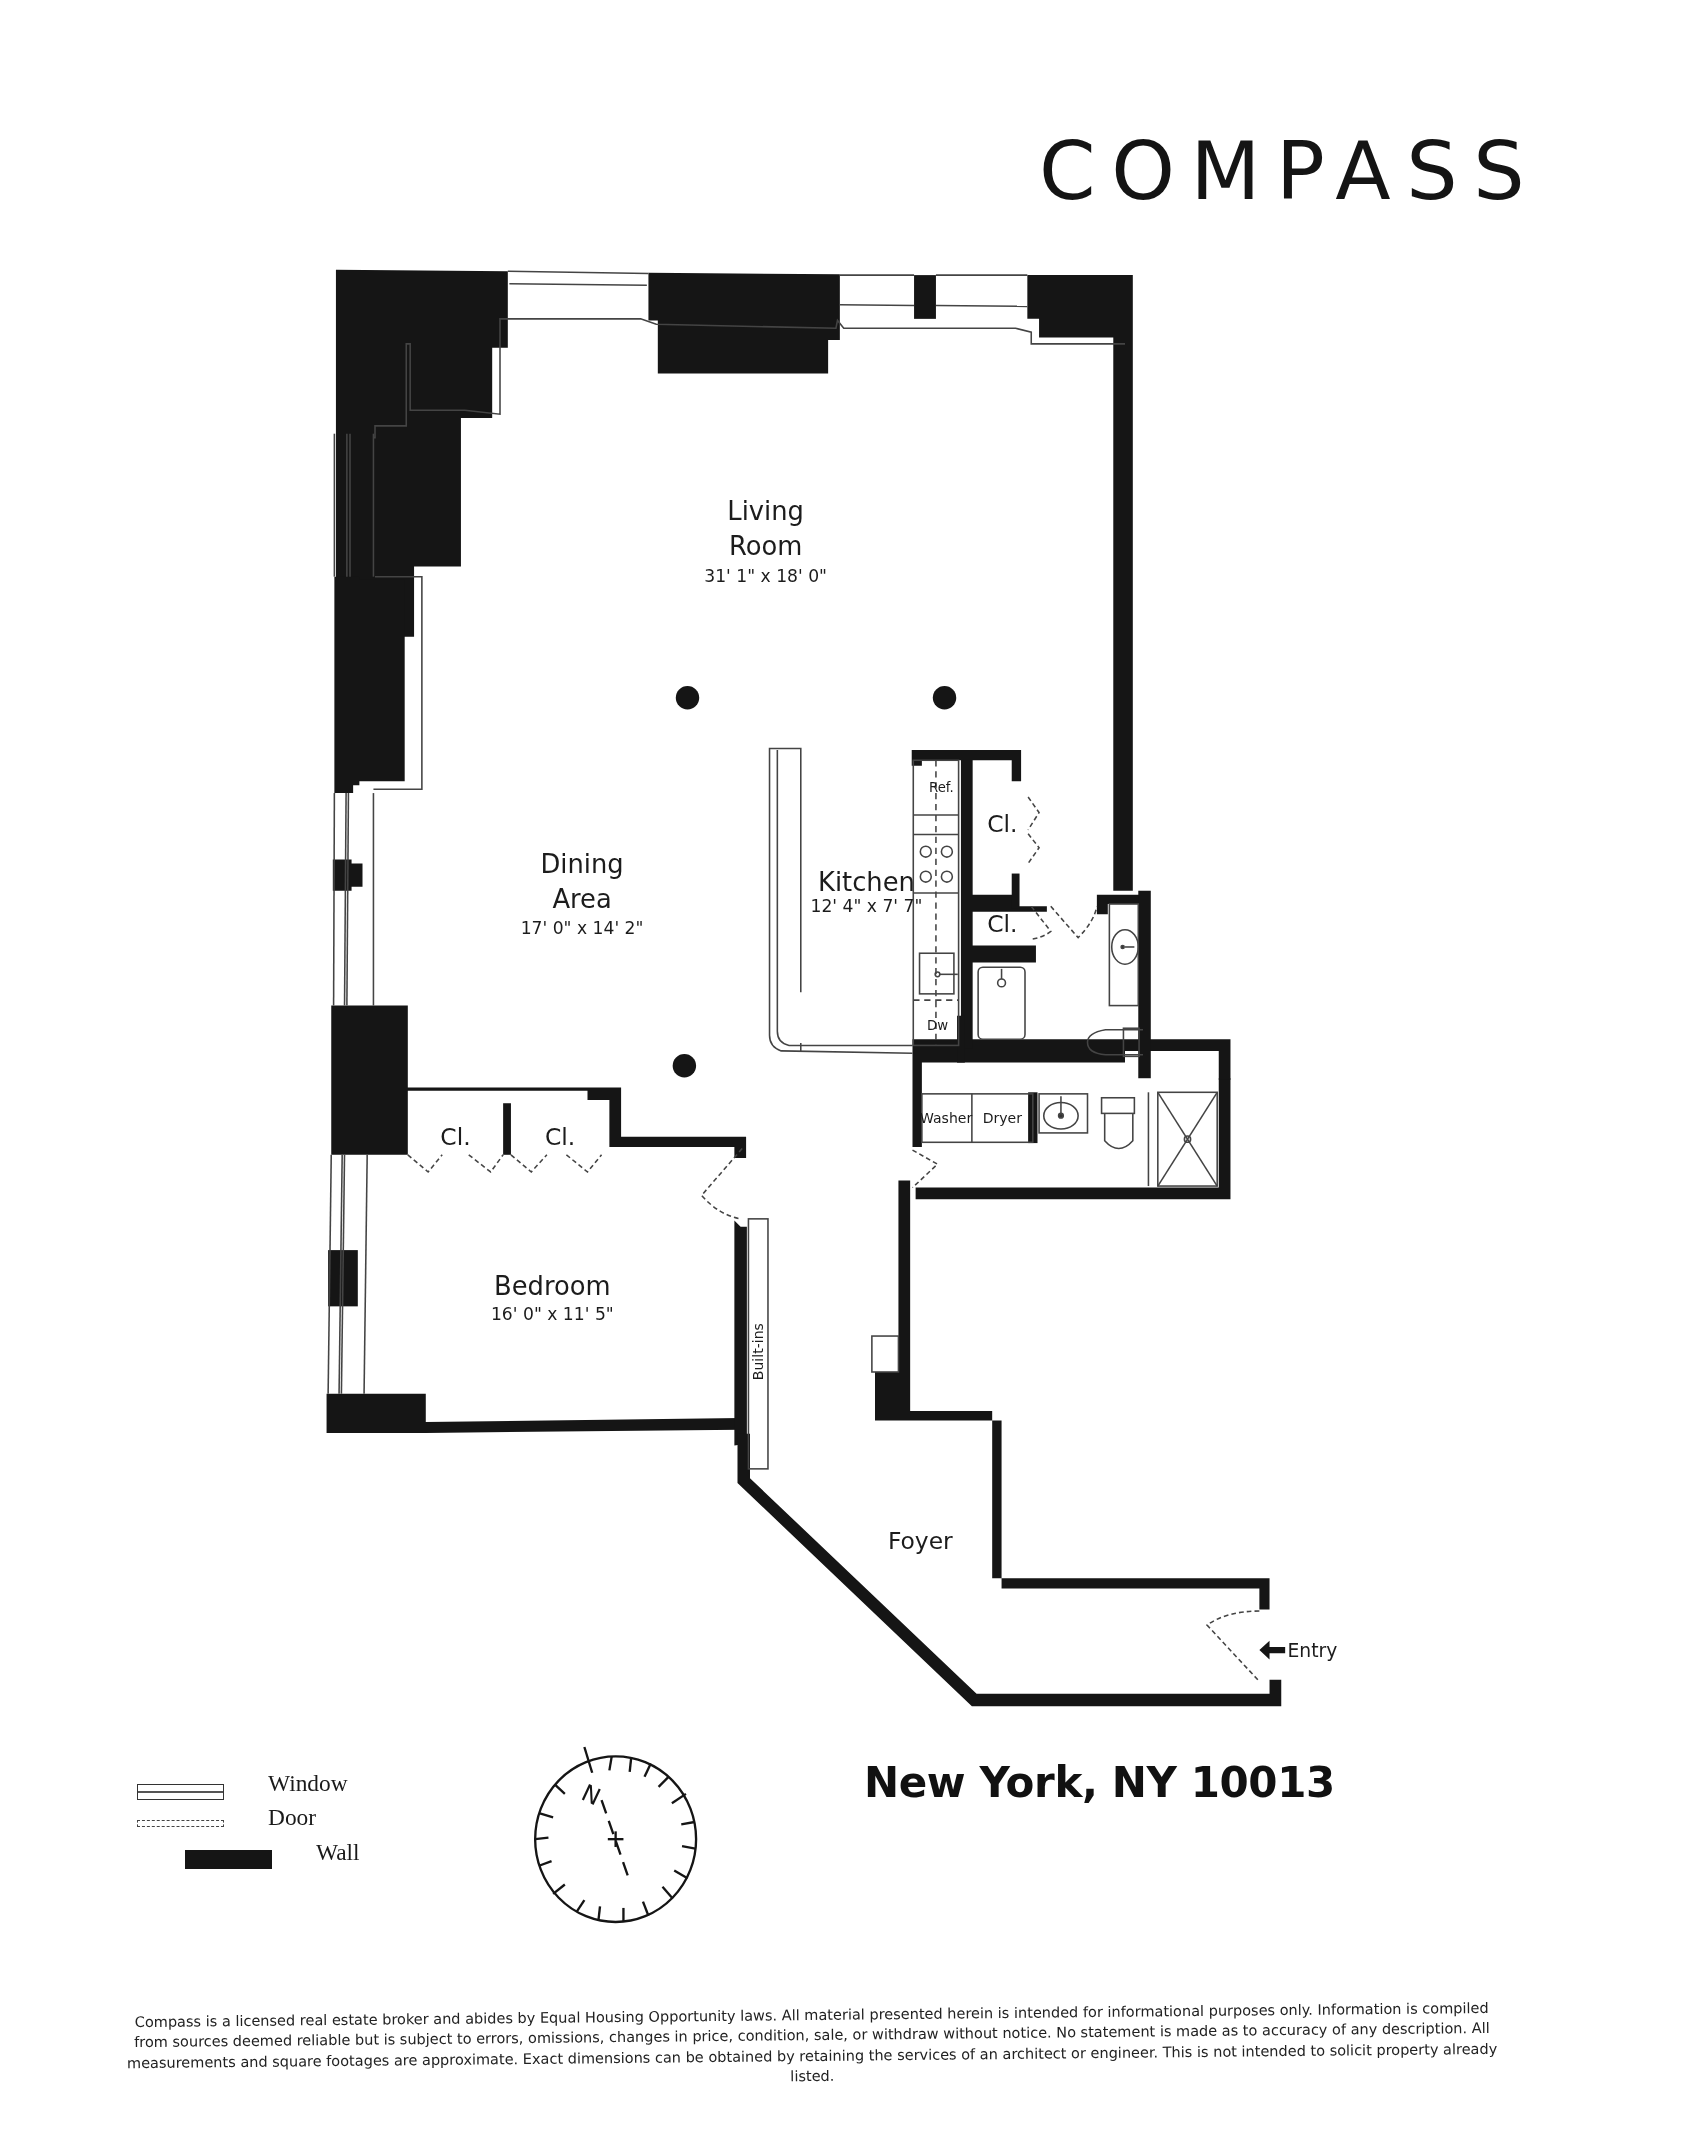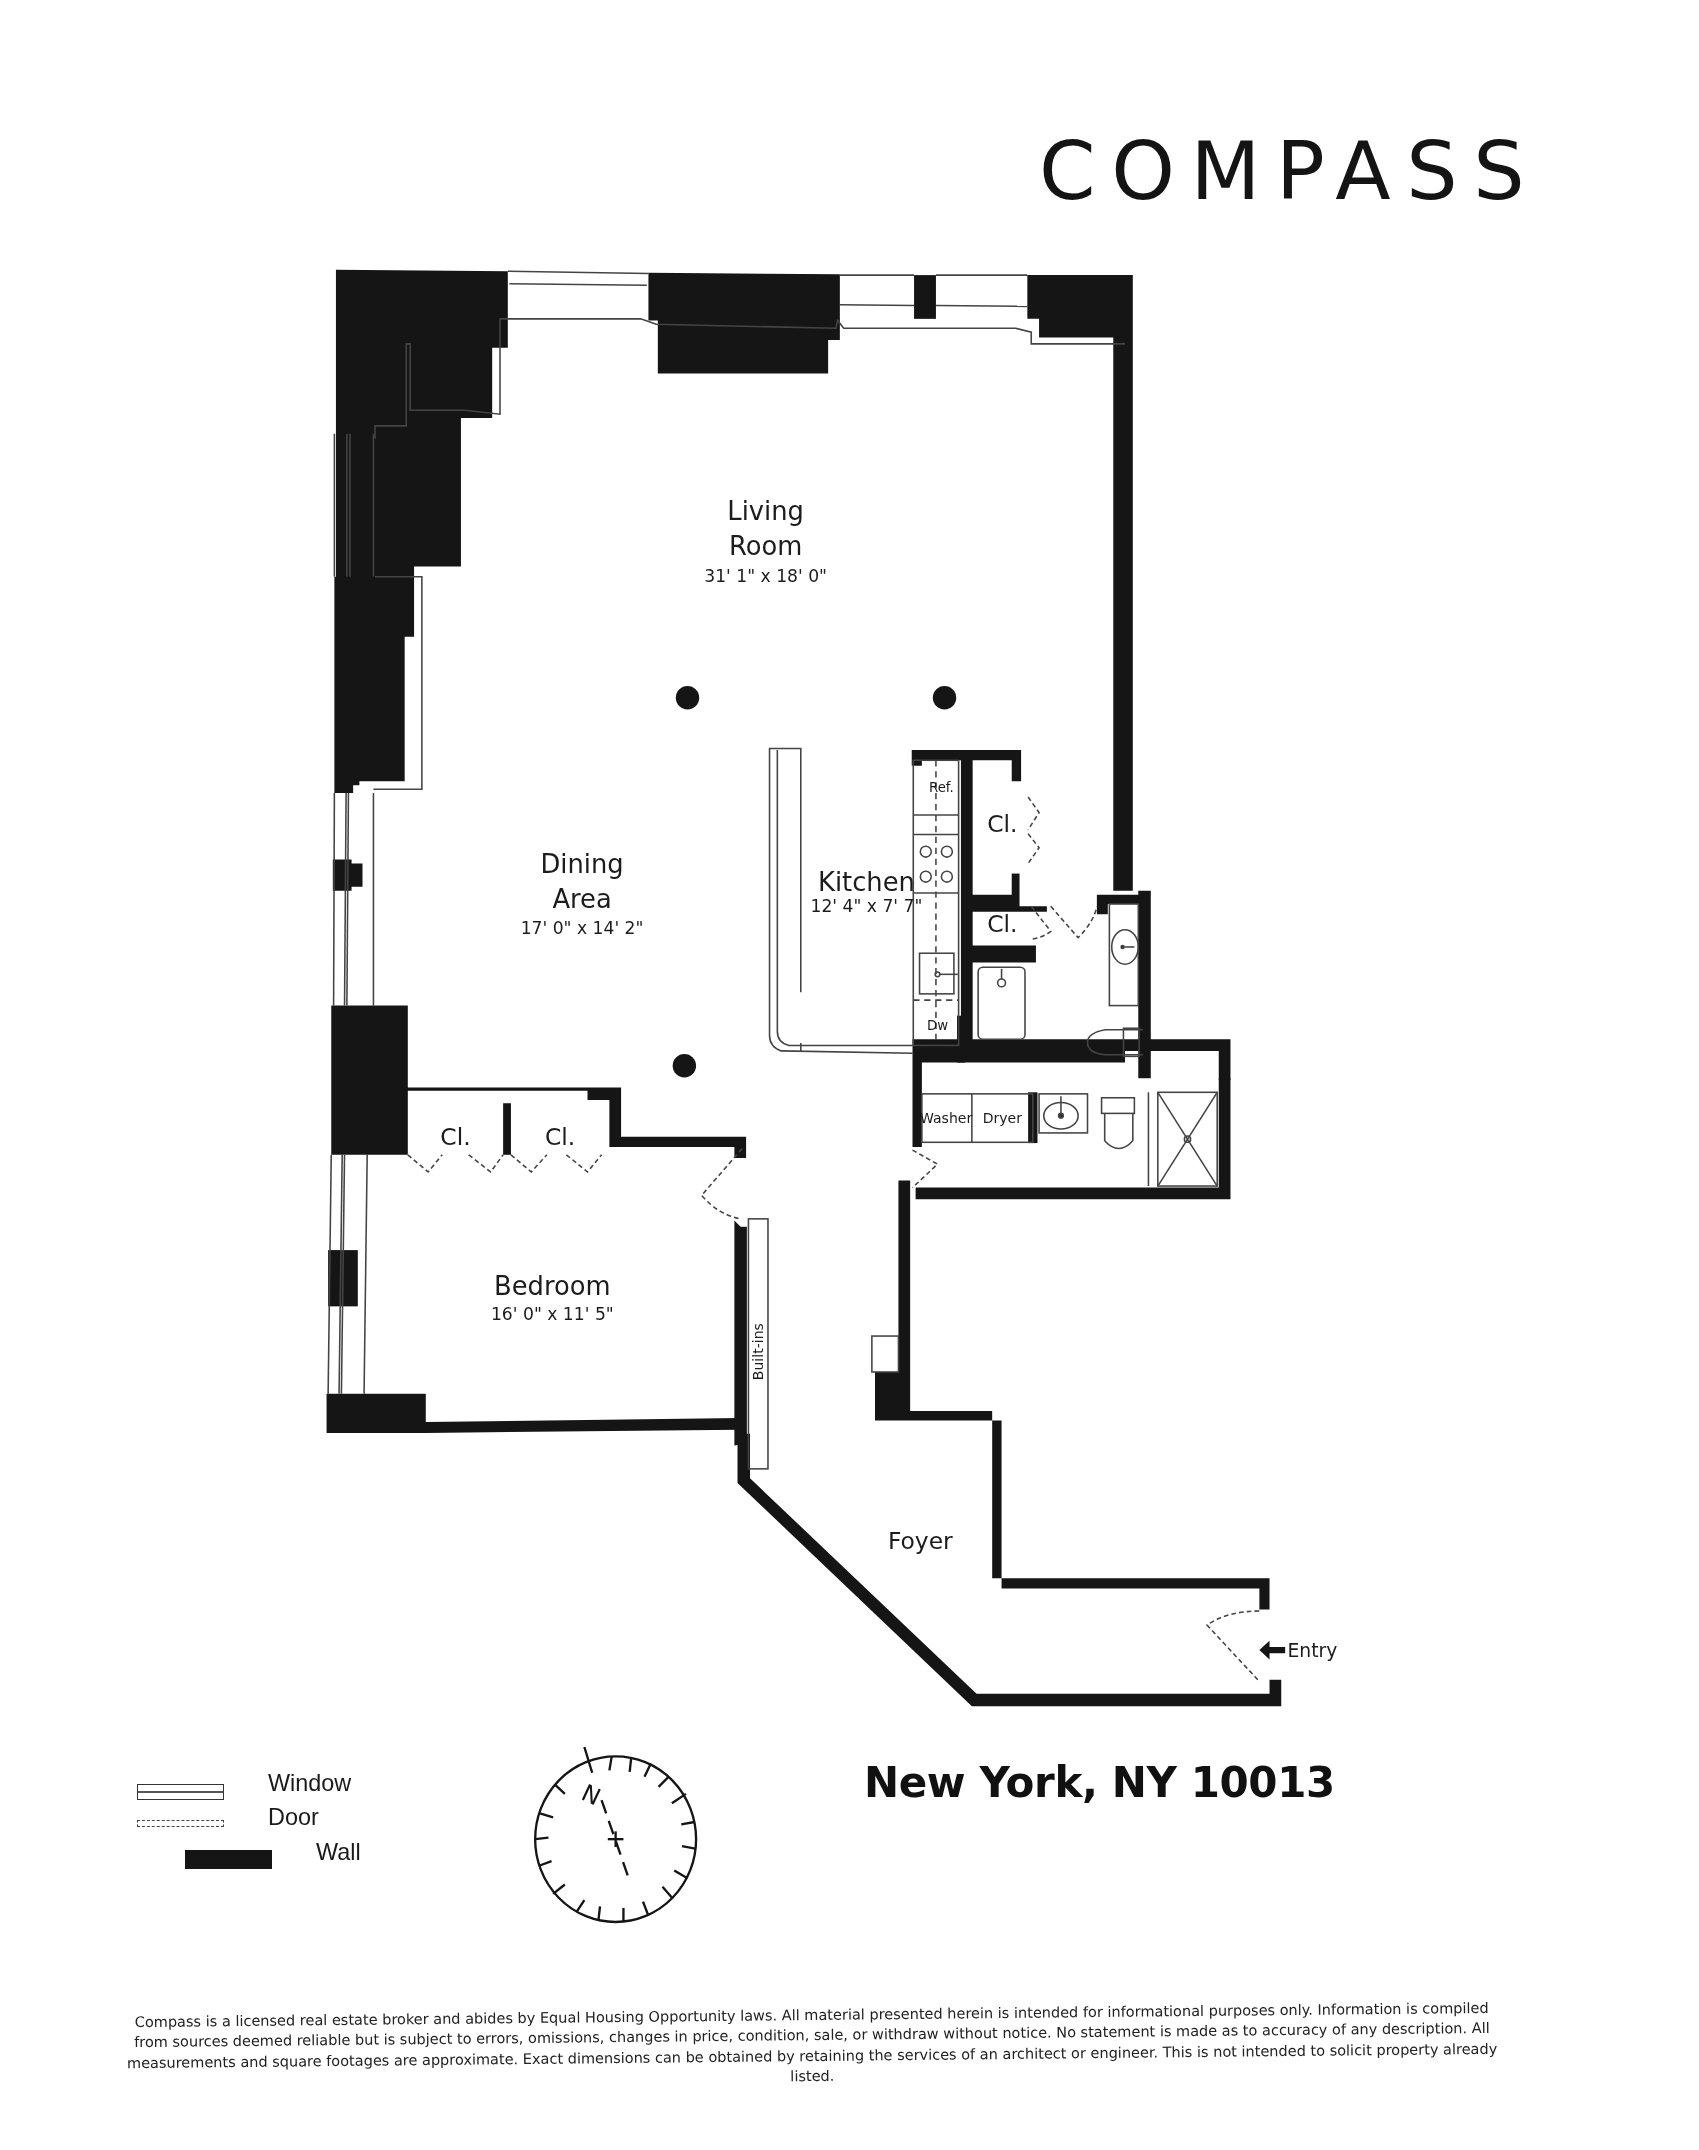--- a/index.html
+++ b/index.html
@@ -3,21 +3,21 @@
 <meta charset="utf-8">
 <style>
   html, body { margin:0; padding:0; background:#ffffff; }
   body { width:1700px; height:2151px; position:relative; overflow:hidden; font-family:"DejaVu Sans", sans-serif; color:#1a1a1a; }
   .logo { position:absolute; left:1039px; top:131px; font-family:"DejaVu Sans", sans-serif; font-size:81px; letter-spacing:15.6px; color:#141414; font-weight:400; line-height:1; }
   .plan { position:absolute; left:0; top:0; }
   .room-label { font-family:"DejaVu Sans", sans-serif; fill:#1c1c1c; }
   .address { position:absolute; left:864px; top:1753px; font-family:"DejaVu Sans", sans-serif; font-weight:700; font-size:42px; line-height:59px; color:#111; letter-spacing:-0.4px; }
   .legend { position:absolute; left:137px; top:1773px; }
   .legend-row { position:absolute; left:0; height:31px; width:266px; }
-  .legend-label { position:absolute; left:131px; top:-3.1px; font-family:Liberation Sans, sans-serif; font-size:23.4px; color:#1a1a1a; }
+  .legend-label { position:absolute; left:131px; top:-3.1px; font-family:Liberation Serif, serif; font-size:23.4px; color:#1a1a1a; }
   .sw { position:absolute; left:0; width:87px; }
   .sw-window { top:11px; height:15.6px; border:1.6px solid #333; box-sizing:border-box; background:linear-gradient(#fff 40%, #555 40%, #555 55%, #fff 55%); }
   .sw-door { top:12.5px; height:7.8px; border:1.6px dashed #444; box-sizing:border-box; }
   .sw-wall { top:7.8px; height:19px; background:#151515; }
   .disclaimer { position:absolute; left:109px; top:2005px; width:1406px; font-family:"DejaVu Sans", sans-serif; font-size:14.5px; line-height:20.3px; text-align:center; color:#222; transform:rotate(-0.6deg); }
 </style>
 </head>
 <body>
 
 <div class="logo">COMPASS</div>

